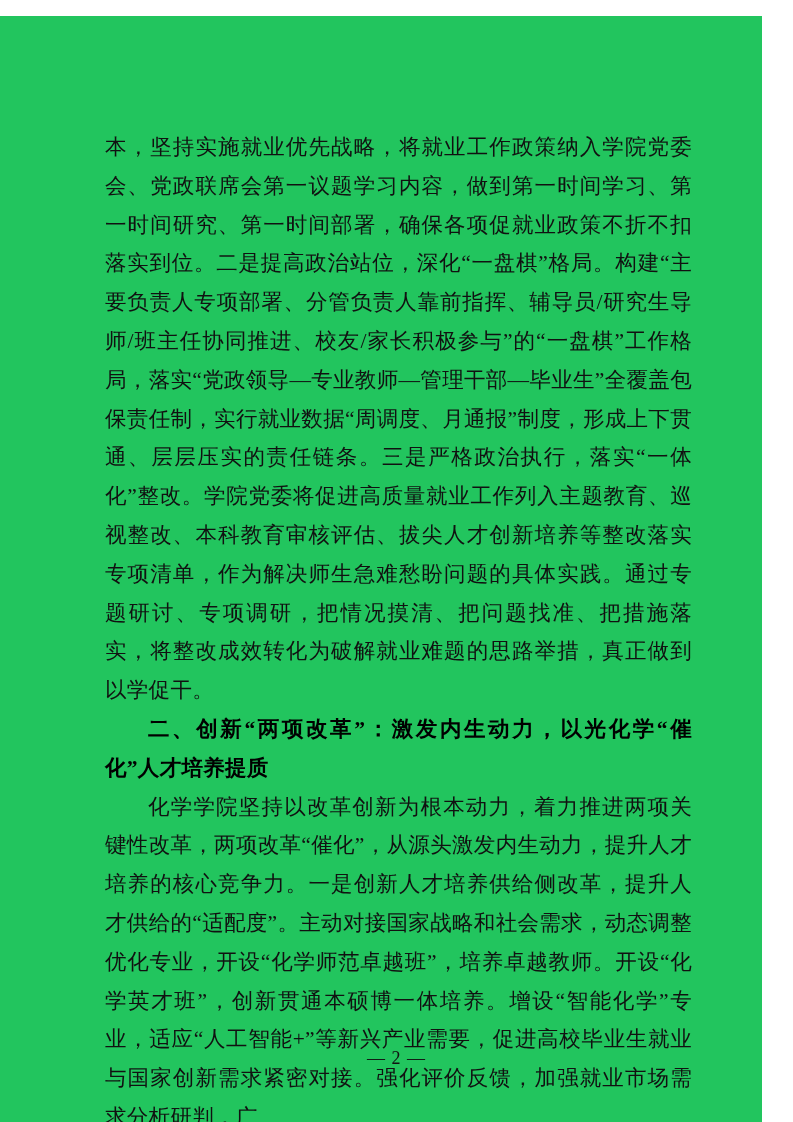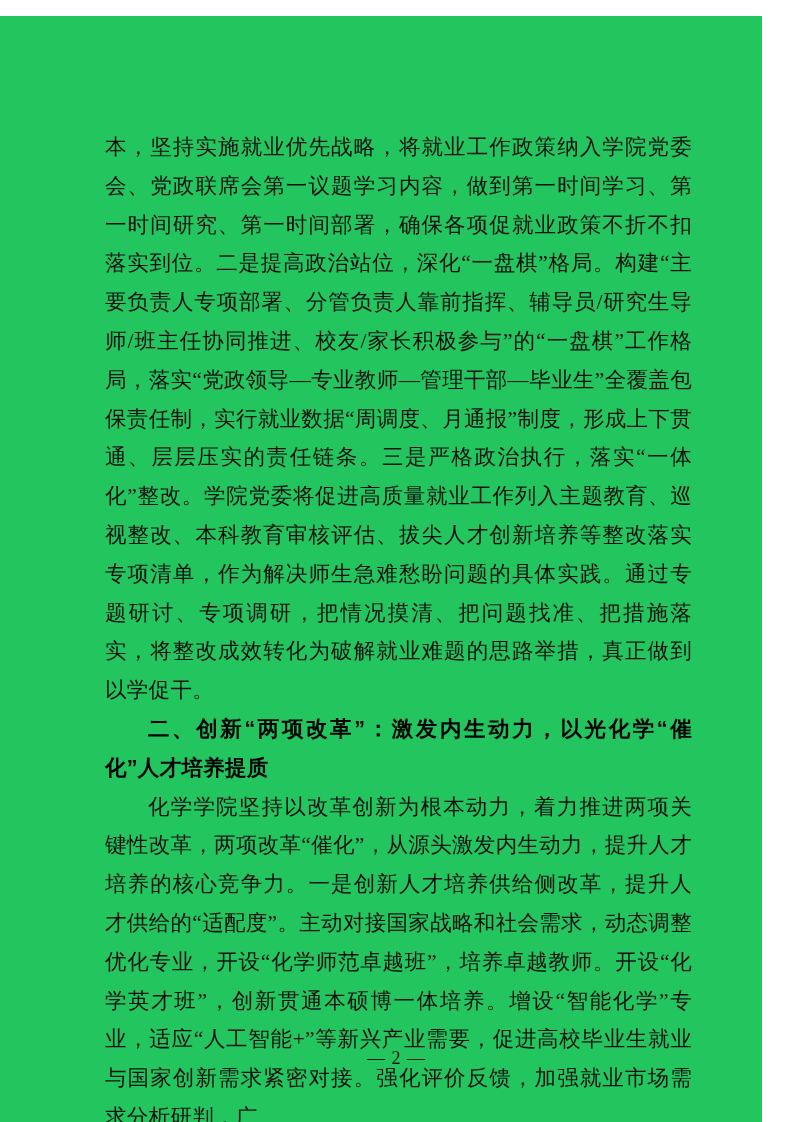--- a/index.html
+++ b/index.html
@@ -43,21 +43,21 @@
     text-indent: 2em;
   }
   .heading {
     margin: 0;
     font-size: 21.5px;
     line-height: 38.8px;
     font-weight: bold;
     text-indent: 2em;
     text-align: justify;
     letter-spacing: 0.3px;
-    font-family: Liberation Sans, sans-serif;
+    font-family: Liberation Serif, serif;
     color: #000000;
   }
   .footer {
     position: absolute;
     left: 0;
     top: 1032px;
     width: 793px;
     text-align: center;
   }
   .page-number {

